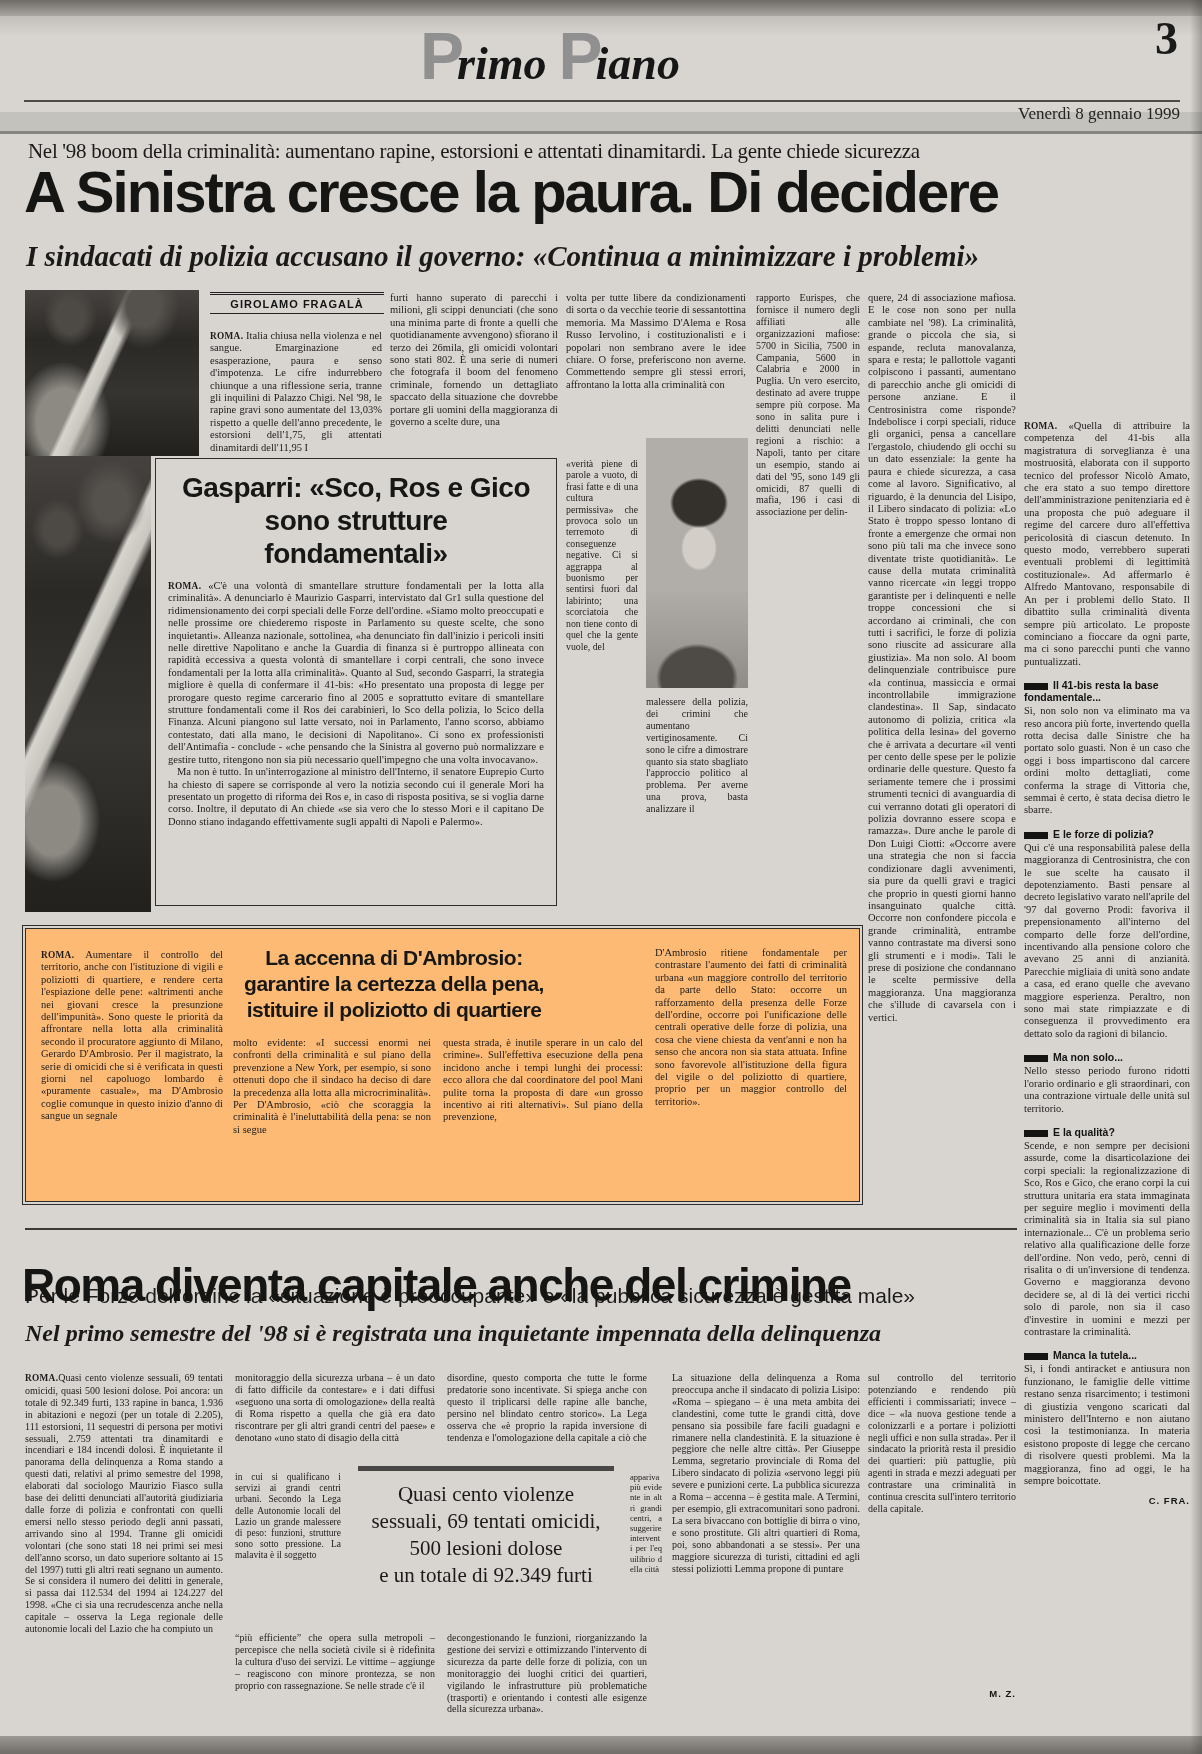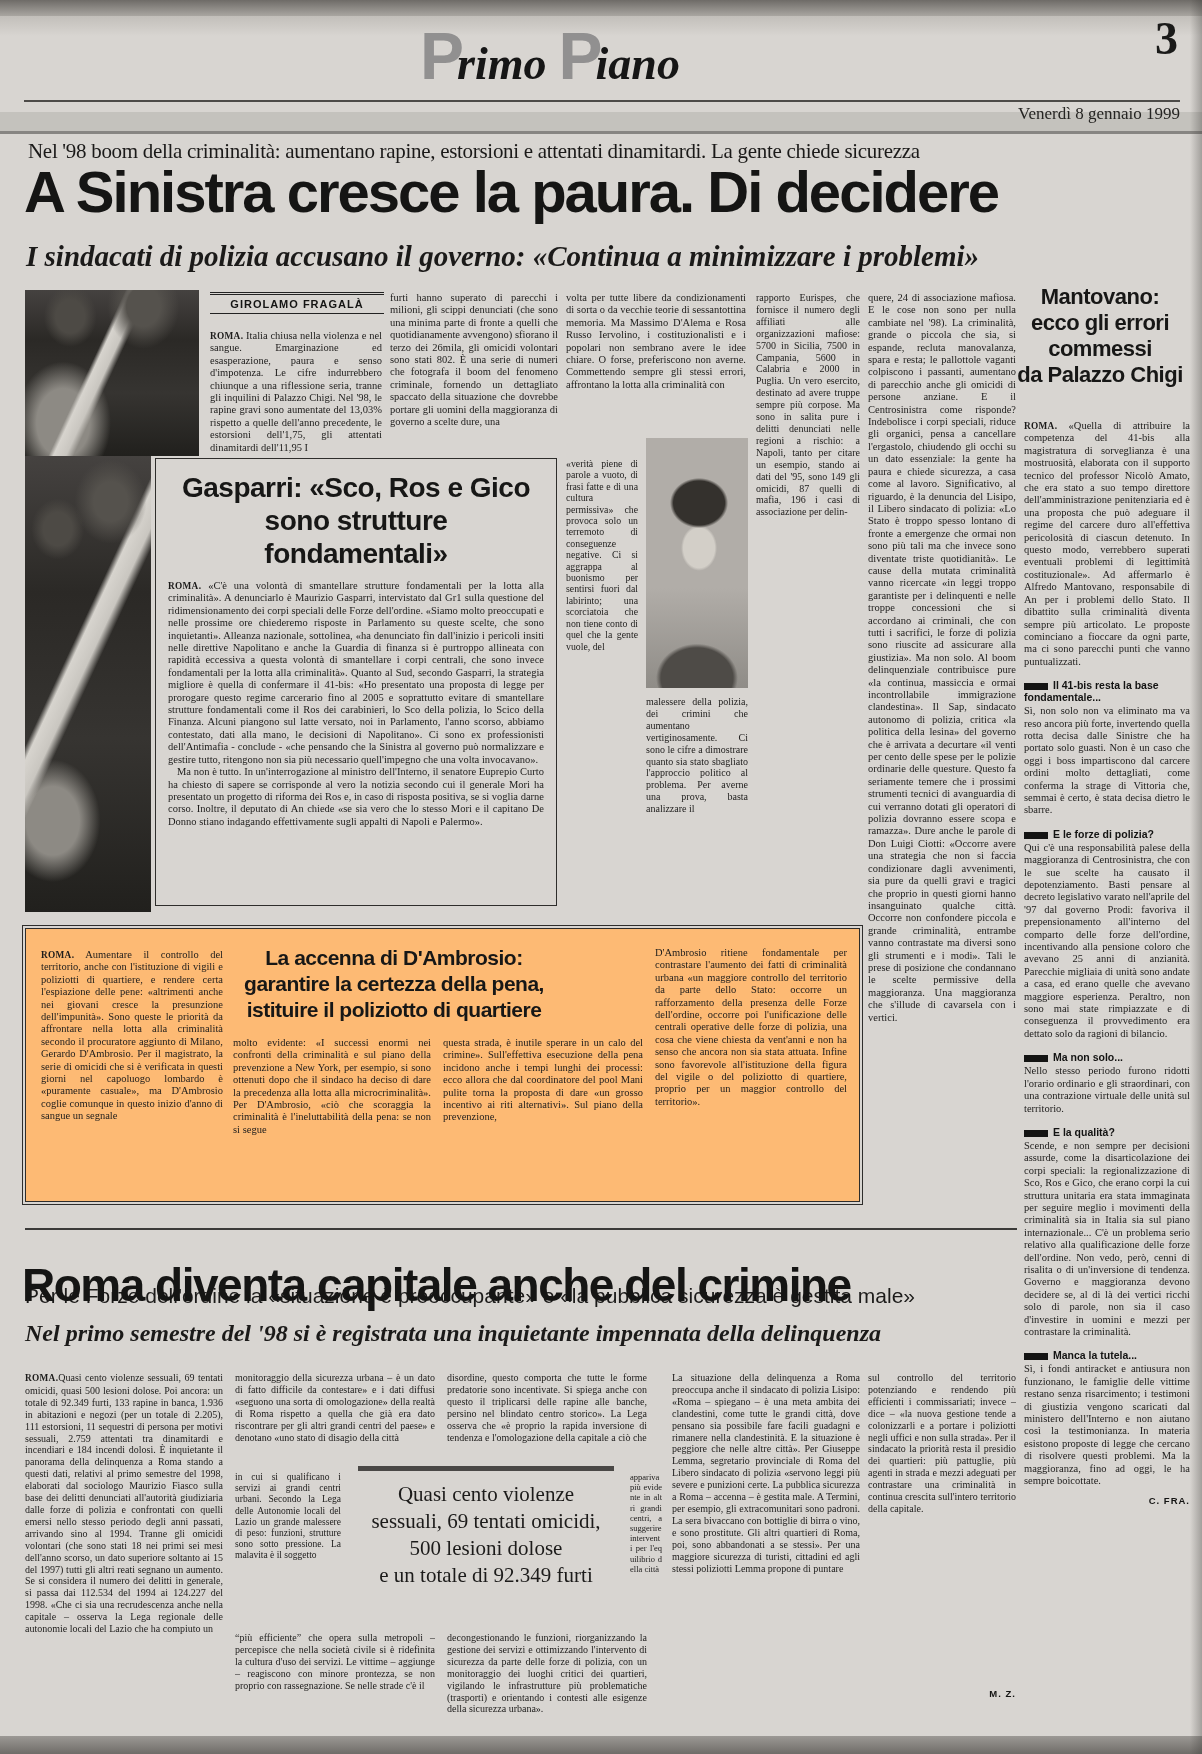--- a/index.html
+++ b/index.html
@@ -91,26 +91,20 @@
   <div class="abs bt t10" style="left:646px;top:696px;width:102px;height:208px;">malessere della polizia, dei crimini che aumentano vertiginosamente. Ci sono le cifre a dimostrare quanto sia stato sbagliato l'approccio politico al problema. Per averne una prova, basta analizzare il</div>
   <div class="abs bt t10" style="left:756px;top:292px;width:104px;height:612px;">rapporto Eurispes, che fornisce il numero degli affiliati alle organizzazioni mafiose: 5700 in Sicilia, 7500 in Campania, 5600 in Calabria e 2000 in Puglia. Un vero esercito, destinato ad avere truppe sempre più corpose. Ma sono in salita pure i delitti denunciati nelle regioni a rischio: a Napoli, tanto per citare un esempio, stando ai dati del '95, sono 149 gli omicidi, 87 quelli di mafia, 196 i casi di associazione per delin-</div>
   <div class="abs bt" style="left:868px;top:292px;width:148px;height:908px;">quere, 24 di associazione mafiosa. E le cose non sono per nulla cambiate nel '98). La criminalità, grande o piccola che sia, si espande, recluta manovalanza, spara e resta; le pallottole vaganti colpiscono i passanti, aumentano di parecchio anche gli omicidi di persone anziane. E il Centrosinistra come risponde? Indebolisce i corpi speciali, riduce gli organici, pensa a cancellare l'ergastolo, chiudendo gli occhi su un dato essenziale: la gente ha paura e chiede sicurezza, a casa come al lavoro. Significativo, al riguardo, è la denuncia del Lisipo, il Libero sindacato di polizia: «Lo Stato è troppo spesso lontano di fronte a emergenze che ormai non sono più tali ma che invece sono diventate triste quotidianità». Le cause della mutata criminalità vanno ricercate «in leggi troppo garantiste per i delinquenti e nelle troppe concessioni che si accordano ai criminali, che con tutti i sacrifici, le forze di polizia sono riuscite ad assicurare alla giustizia». Ma non solo. Al boom delinquenziale contribuisce pure «la continua, massiccia e ormai incontrollabile immigrazione clandestina». Il Sap, sindacato autonomo di polizia, critica «la politica della lesina» del governo che è arrivata a decurtare «il venti per cento delle spese per le polizie ordinarie delle questure. Questo fa seriamente temere che i prossimi strumenti tecnici di avanguardia di cui verranno dotati gli operatori di polizia dovranno essere scopa e ramazza». Dure anche le parole di Don Luigi Ciotti: «Occorre avere una strategia che non si faccia condizionare dagli avvenimenti, sia pure da quelli gravi e tragici che proprio in questi giorni hanno insanguinato qualche città. Occorre non confondere piccola e grande criminalità, entrambe vanno contrastate ma diversi sono gli strumenti e i modi». Tali le prese di posizione che condannano le scelte permissive della maggioranza. Una maggioranza che s'illude di cavarsela con i vertici.</div>
 
   <div class="abs box1" style="left:155px;top:458px;width:400px;height:446px;">
     <div class="boxhead" style="font-size:28px;line-height:33px;margin:12px 18px 10px 18px;">Gasparri: «Sco, Ros e Gico sono strutture fondamentali»</div>
     <div class="bt" style="margin:0 12px;"><b class="leadin">ROMA.</b> <span>«C'è una volontà di smantellare strutture fondamentali per la lotta alla criminalità». A denunciarlo è Maurizio Gasparri, intervistato dal Gr1 sulla questione del ridimensionamento dei corpi speciali delle Forze dell'ordine. «Siamo molto preoccupati e nelle prossime ore chiederemo risposte in Parlamento su queste scelte, che sono inquietanti». Alleanza nazionale, sottolinea, «ha denunciato fin dall'inizio i pericoli insiti nelle direttive Napolitano e anche la Guardia di finanza si è purtroppo allineata con rapidità eccessiva a questa volontà di smantellare i corpi centrali, che sono invece fondamentali per la lotta alla criminalità». Quanto al Sud, secondo Gasparri, la strategia migliore è quella di confermare il 41-bis: «Ho presentato una proposta di legge per prorogare questo regime carcerario fino al 2005 e soprattutto evitare di smantellare strutture fondamentali come il Ros dei carabinieri, lo Sco della polizia, lo Scico della Finanza. Alcuni piangono sul latte versato, noi in Parlamento, l'anno scorso, abbiamo contestato, dati alla mano, le decisioni di Napolitano». Ci sono ex professionisti dell'Antimafia - conclude - «che pensando che la Sinistra al governo può normalizzare e gestire tutto, ritengono non sia più necessario quell'impegno che una volta invocavano».</span></div>
     <div class="bt" style="margin:0 12px;text-indent:9px;">Ma non è tutto. In un'interrogazione al ministro dell'Interno, il senatore Euprepio Curto ha chiesto di sapere se corrisponde al vero la notizia secondo cui il generale Mori ha presentato un progetto di riforma dei Ros e, in caso di risposta positiva, se si voglia darne corso. Inoltre, il deputato di An chiede «se sia vero che lo stesso Mori e il capitano De Donno stiano indagando effettivamente sugli appalti di Napoli e Palermo».</div>
   </div>
 
-  <div class="abs boxhead" style="left:1006px;top:284px;width:188px;font-size:22px;line-height:26px;">
-    <div>Mantovano:</div>
-    <div>ecco gli errori</div>
-    <div>commessi</div>
-    <div>da Palazzo Chigi</div>
-  </div>
 
   <div class="abs" style="left:1024px;top:420px;width:166px;height:1288px;overflow:hidden;">
     <p class="bt"><b class="leadin">ROMA.</b> <span>«Quella di attribuire la competenza del 41-bis alla magistratura di sorveglianza è una mostruosità, elaborata con il supporto tecnico del professor Nicolò Amato, che era stato a suo tempo direttore dell'amministrazione penitenziaria ed è una proposta che può adeguare il regime del carcere duro all'effettiva pericolosità di ciascun detenuto. In questo modo, verrebbero superati eventuali problemi di legittimità costituzionale». Ad affermarlo è Alfredo Mantovano, responsabile di An per i problemi dello Stato. Il dibattito sulla criminalità diventa sempre più articolato. Le proposte cominciano a fioccare da ogni parte, ma ci sono parecchi punti che vanno puntualizzati.</span></p>
     <div class="m-sec-title"><span class="m-bar"></span><span>Il 41-bis resta la base fondamentale...</span></div>
     <p class="bt m-body">Sì, non solo non va eliminato ma va reso ancora più forte, invertendo quella rotta decisa dalle Sinistre che ha portato solo guasti. Non è un caso che oggi i boss impartiscono dal carcere ordini molto dettagliati, come conferma la strage di Vittoria che, semmai è certo, è stata decisa dietro le sbarre.</p>
     <div class="m-sec-title"><span class="m-bar"></span><span>E le forze di polizia?</span></div>
     <p class="bt m-body">Qui c'è una responsabilità palese della maggioranza di Centrosinistra, che con le sue scelte ha causato il depotenziamento. Basti pensare al decreto legislativo varato nell'aprile del '97 dal governo Prodi: favoriva il prepensionamento all'interno del comparto delle forze dell'ordine, incentivando alla pensione coloro che avevano 25 anni di anzianità. Parecchie migliaia di unità sono andate a casa, ed erano quelle che avevano maggiore esperienza. Peraltro, non sono mai state rimpiazzate e di conseguenza il provvedimento era dettato solo da ragioni di bilancio.</p>
     <div class="m-sec-title"><span class="m-bar"></span><span>Ma non solo...</span></div>
     <p class="bt m-body">Nello stesso periodo furono ridotti l'orario ordinario e gli straordinari, con una contrazione virtuale delle unità sul territorio.</p>
     <div class="m-sec-title"><span class="m-bar"></span><span>E la qualità?</span></div>

